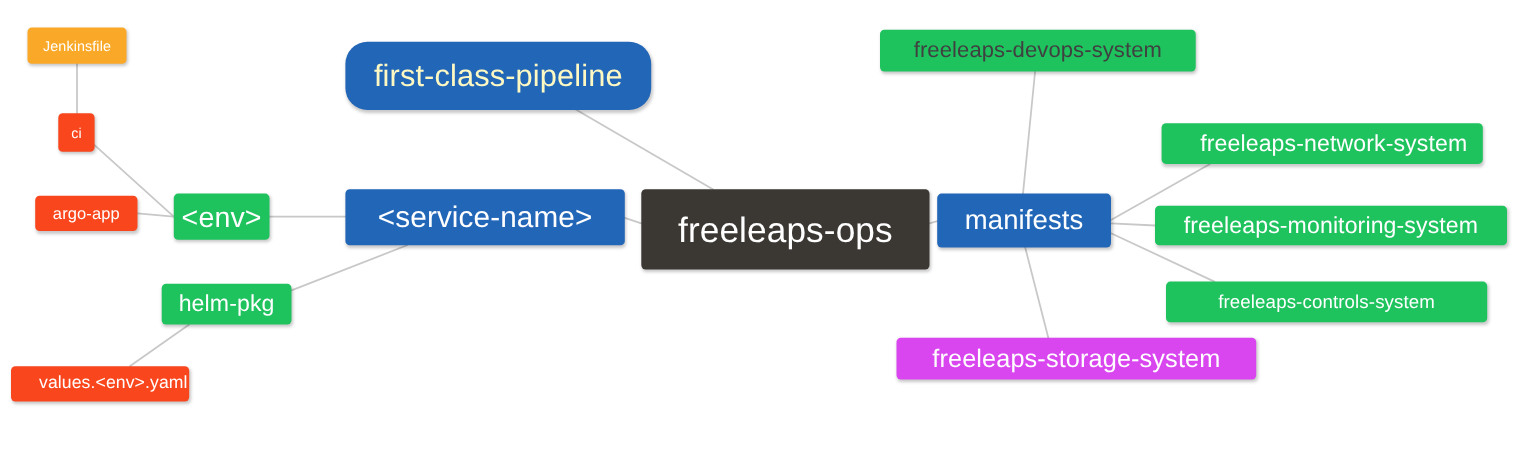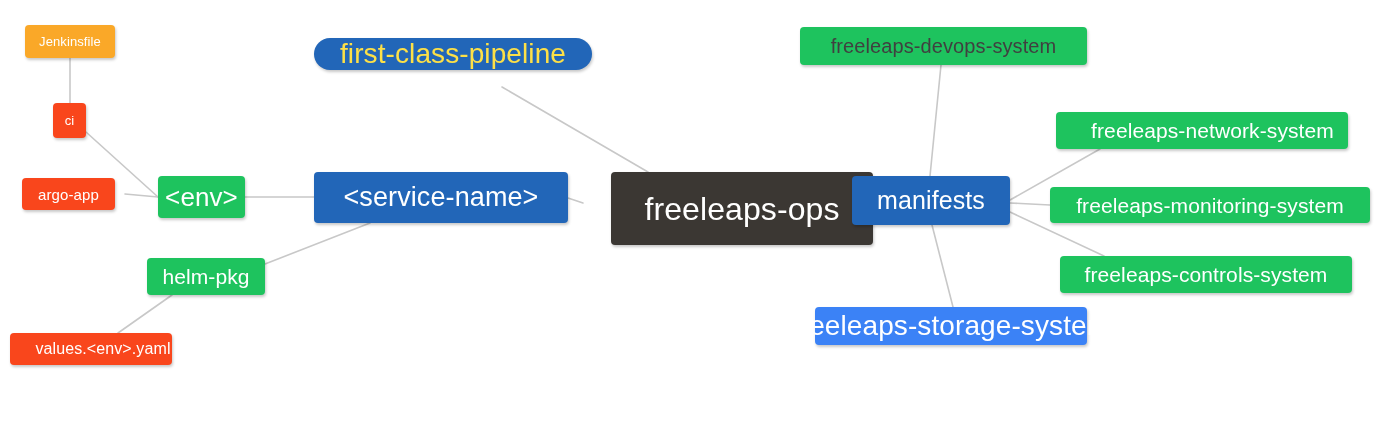--- a/index.html
+++ b/index.html
@@ -60,53 +60,53 @@
       <line x1="1010" y1="212" x2="1104" y2="256" stroke="#c8c8c8" stroke-width="1.6" stroke-linecap="round"></line>
       <line x1="932" y1="225" x2="953" y2="307" stroke="#c8c8c8" stroke-width="1.6" stroke-linecap="round"></line>
     </svg>
   <div id="nodes">
       <div class="node" style="left: 25px; top: 25px; width: 90px; height: 33px; background: rgb(250, 168, 40); color: rgb(255, 255, 255); font-size: 13px;">
         <span class="node-label">Jenkinsfile</span>
       </div>
       <div class="node" style="left: 53px; top: 103px; width: 33px; height: 35px; background: rgb(249, 70, 28); color: rgb(255, 255, 255); font-size: 13px;">
         <span class="node-label">ci</span>
       </div>
-      <div class="node" style="left: 22px; top: 178px; width: 93px; height: 32px; background: rgb(249, 70, 28); color: rgb(255, 255, 255); font-size: 15px;">
+      <div class="node" style="left: 32px; top: 178px; width: 93px; height: 32px; background: rgb(249, 70, 28); color: rgb(255, 255, 255); font-size: 15px;">
         <span class="node-label">argo-app</span>
       </div>
       <div class="node" style="left: 158px; top: 176px; width: 87px; height: 42px; background: rgb(30, 195, 94); color: rgb(255, 255, 255); font-size: 26px;">
         <span class="node-label">&lt;env&gt;</span>
       </div>
       <div class="node" style="left: 314px; top: 172px; width: 254px; height: 51px; background: rgb(34, 102, 184); color: rgb(255, 255, 255); font-size: 27px;">
         <span class="node-label">&lt;service-name&gt;</span>
       </div>
-      <div class="node" style="left: 314px; top: 38px; width: 278px; height: 32px; background: rgb(34, 102, 184); color: #fde047; font-size: 28px; border-radius: 20px;">
+      <div class="node" style="left: 314px; top: 38px; width: 278px; height: 62px; background: rgb(34, 102, 184); color: #fef9c3; font-size: 28px; border-radius: 20px;">
         <span class="node-label">first-class-pipeline</span>
       </div>
-      <div class="node" style="left: 583px; top: 172px; width: 262px; height: 73px; background: rgb(59, 55, 51); color: rgb(255, 255, 255); font-size: 32px; margin-left: 28px;">
+      <div class="node" style="left: 583px; top: 172px; width: 262px; height: 73px; background: rgb(59, 55, 51); color: rgb(255, 255, 255); font-size: 32px;">
         <span class="node-label">freeleaps-ops</span>
       </div>
       <div class="node" style="left: 852px; top: 176px; width: 158px; height: 49px; background: rgb(34, 102, 184); color: rgb(255, 255, 255); font-size: 25px;">
         <span class="node-label">manifests</span>
       </div>
       <div class="node" style="left: 147px; top: 258px; width: 118px; height: 37px; background: rgb(30, 195, 94); color: rgb(255, 255, 255); font-size: 21px;">
         <span class="node-label">helm-pkg</span>
       </div>
       <div class="node" style="left: 10px; top: 333px; width: 162px; height: 32px; background: rgb(249, 70, 28); color: rgb(255, 255, 255); font-size: 16px; padding-left: 24px;">
         <span class="node-label">values.&lt;env&gt;.yaml</span>
       </div>
       <div class="node" style="left: 800px; top: 27px; width: 287px; height: 38px; background: rgb(30, 195, 94); color: #404040; font-size: 20px;">
         <span class="node-label">freeleaps-devops-system</span>
       </div>
       <div class="node" style="left: 1056px; top: 112px; width: 292px; height: 37px; background: rgb(30, 195, 94); color: rgb(255, 255, 255); font-size: 21px; padding-left: 21px;">
         <span class="node-label">freeleaps-network-system</span>
       </div>
       <div class="node" style="left: 1050px; top: 187px; width: 320px; height: 36px; background: rgb(30, 195, 94); color: rgb(255, 255, 255); font-size: 21px; justify-content: center;">
         <span class="node-label">freeleaps-monitoring-system</span>
       </div>
-      <div class="node" style="left: 1060px; top: 256px; width: 292px; height: 37px; background: rgb(30, 195, 94); color: rgb(255, 255, 255); font-size: 21px;">
+      <div class="node" style="left: 1060px; top: 256px; width: 292px; height: 37px; background: rgb(30, 195, 94); color: rgb(255, 255, 255); font-size: 17px;">
         <span class="node-label">freeleaps-controls-system</span>
       </div>
-      <div class="node" style="left: 815px; top: 307px; width: 272px; height: 38px; background: #3b82f6; color: rgb(255, 255, 255); font-size: 28px;">
+      <div class="node" style="left: 815px; top: 307px; width: 327px; height: 38px; background: #d946ef; color: rgb(255, 255, 255); font-size: 23px;">
         <span class="node-label">freeleaps-storage-system</span>
       </div>
     </div>
 </div>
 
 </body></html>

